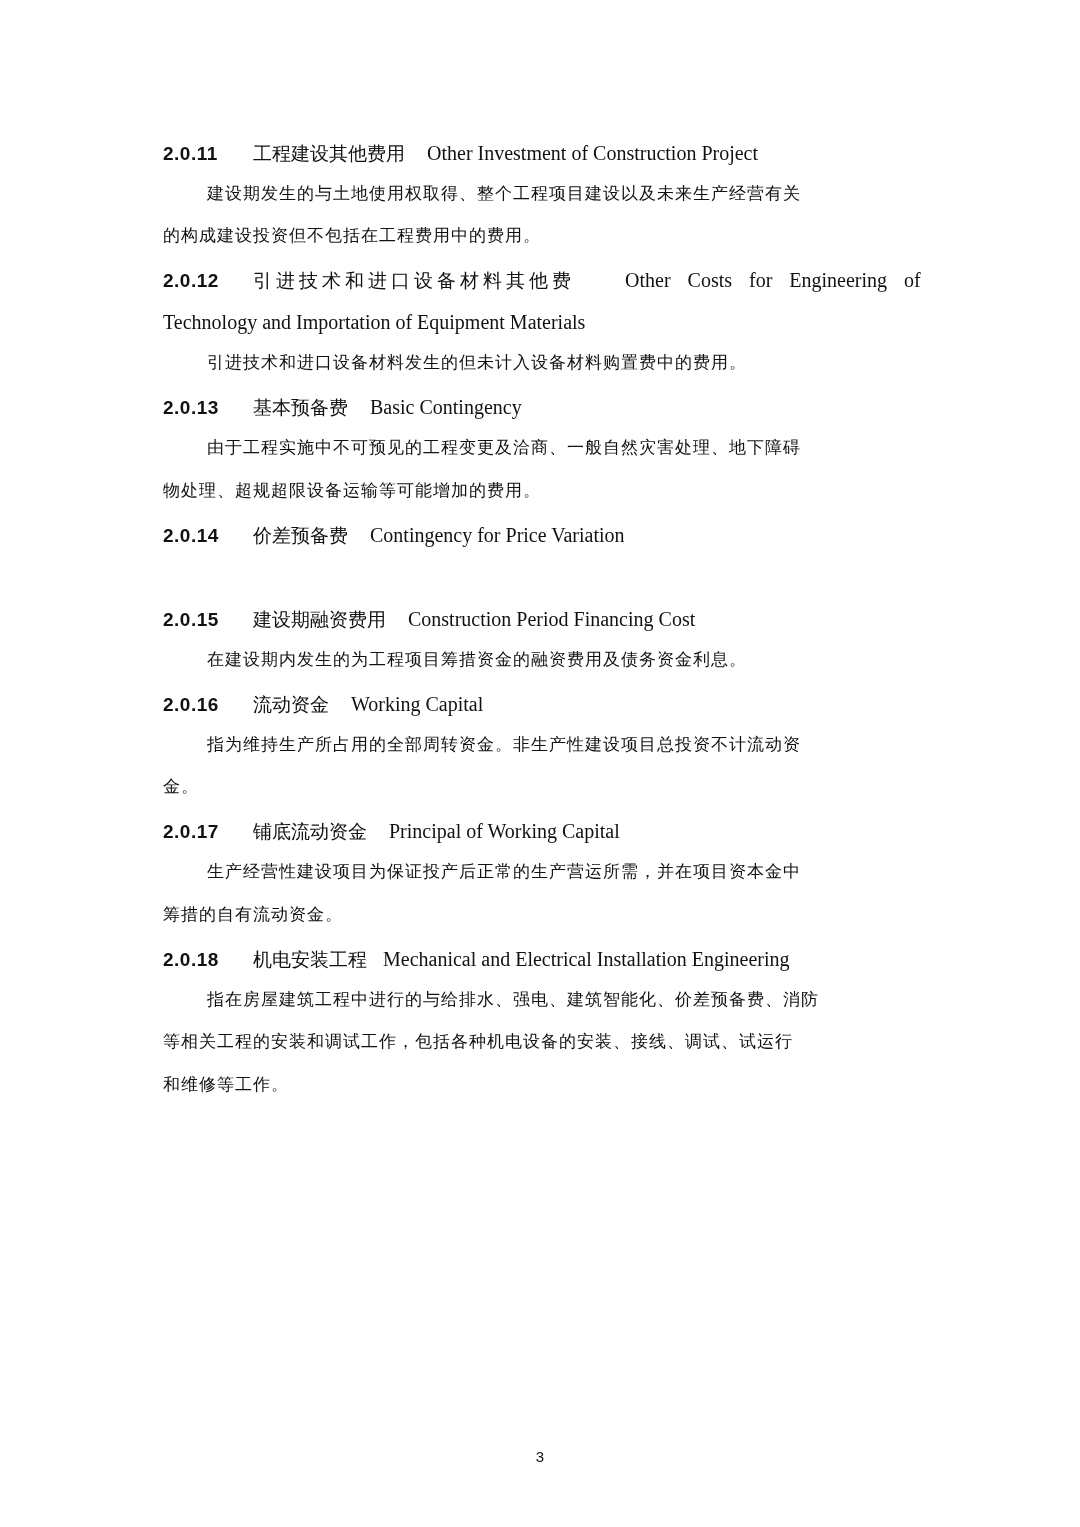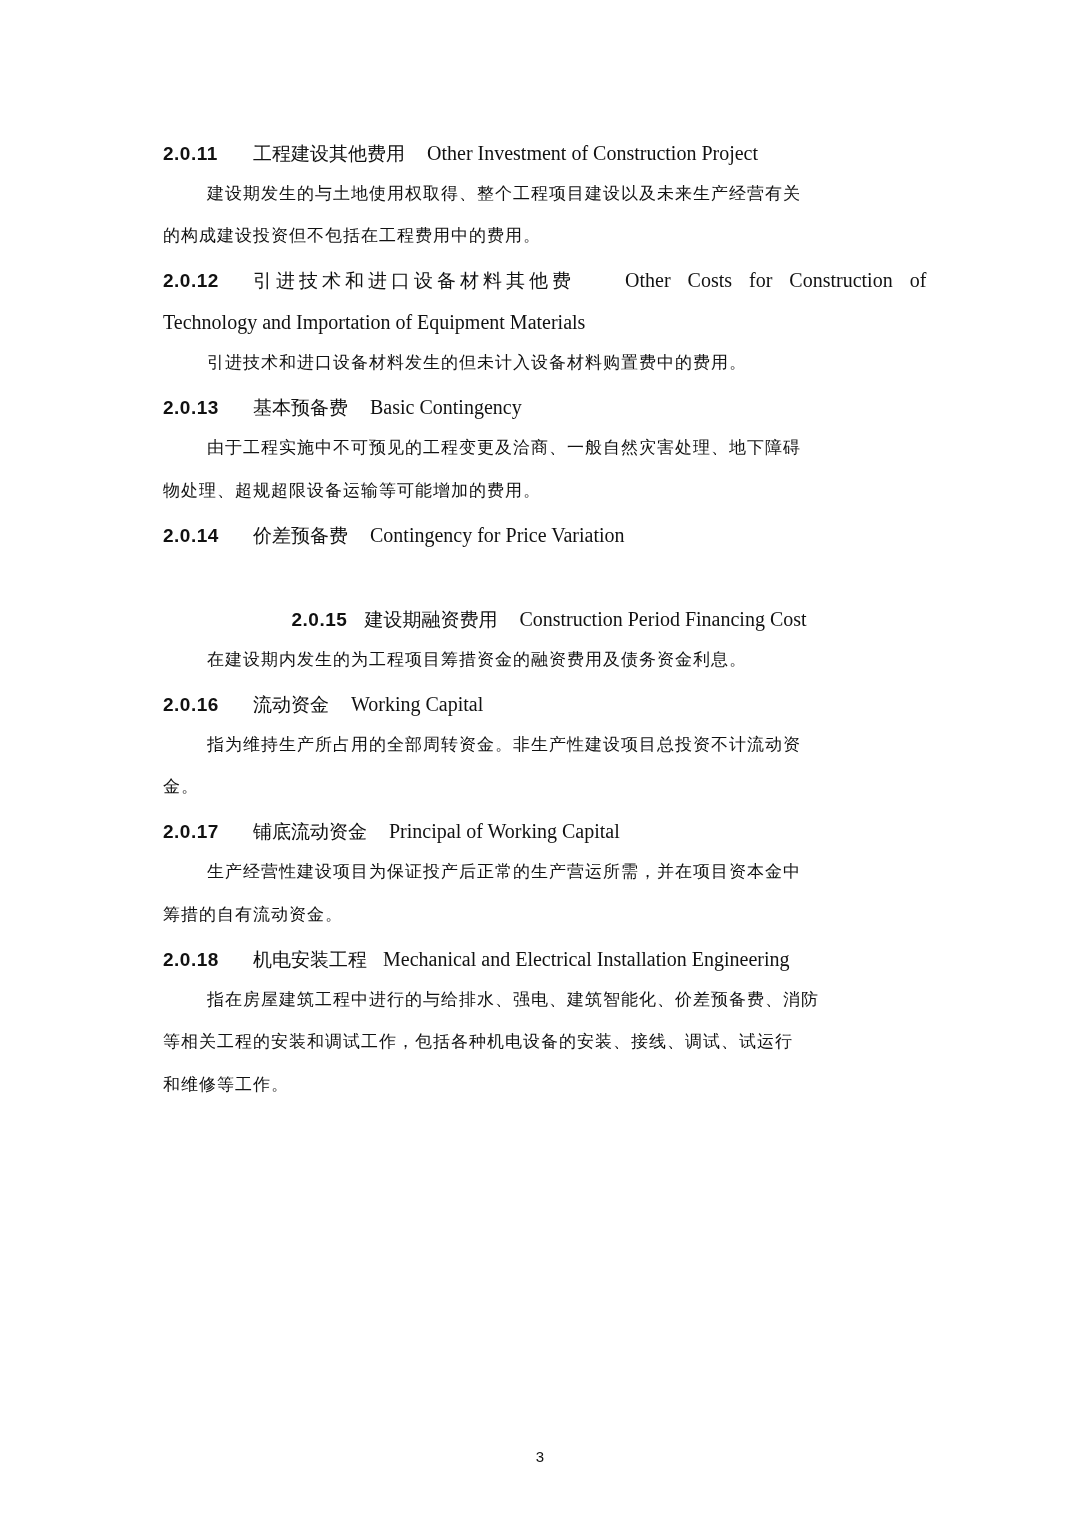--- a/index.html
+++ b/index.html
@@ -78,36 +78,36 @@
     <span class="num">2.0.11</span><span class="zh-term">工程建设其他费用</span><span class="en-term">Other Investment of Construction Project</span>
   </div>
   <div class="line indent body-text" style="top:180px;">建设期发生的与土地使用权取得、整个工程项目建设以及未来生产经营有关</div>
   <div class="line body-text" style="top:222px;">的构成建设投资但不包括在工程费用中的费用。</div>
 
   <div class="line justify-line" style="top:265px;">
     <span style="display:flex;align-items:baseline;">
       <span class="num">2.0.12</span>
         <span class="zh-term" style="letter-spacing:4px;">引进技术和进口设备材料其他费</span>
     </span>
-    <span class="en-term" style="word-spacing:12px;">Other Costs for Construction of</span>
+    <span class="en-term" style="word-spacing:12px;">Other Costs for Engineering of</span>
   </div>
   <div class="line en-term" style="top:307px;">Technology and Importation of Equipment Materials</div>
   <div class="line indent body-text" style="top:349px;">引进技术和进口设备材料发生的但未计入设备材料购置费中的费用。</div>
 
   <div class="line" style="top:392px;">
     <span class="num">2.0.13</span><span class="zh-term">基本预备费</span><span class="en-term">Basic Contingency</span>
   </div>
   <div class="line indent body-text" style="top:434px;">由于工程实施中不可预见的工程变更及洽商、一般自然灾害处理、地下障碍</div>
   <div class="line body-text" style="top:477px;">物处理、超规超限设备运输等可能增加的费用。</div>
 
   <div class="line" style="top:520px;">
     <span class="num">2.0.14</span><span class="zh-term">价差预备费</span><span class="en-term">Contingency for Price Variation</span>
   </div>
 
-  <div class="line" style="top:604px;text-align:center;">
+  <div class="line" style="top:604px;">
     <span class="num">2.0.15</span><span class="zh-term">建设期融资费用</span><span class="en-term">Construction Period Financing Cost</span>
   </div>
   <div class="line indent body-text" style="top:646px;">在建设期内发生的为工程项目筹措资金的融资费用及债务资金利息。</div>
 
   <div class="line" style="top:689px;">
     <span class="num">2.0.16</span><span class="zh-term">流动资金</span><span class="en-term">Working Capital</span>
   </div>
   <div class="line indent body-text" style="top:731px;">指为维持生产所占用的全部周转资金。非生产性建设项目总投资不计流动资</div>
   <div class="line body-text" style="top:773px;">金。</div>
 

